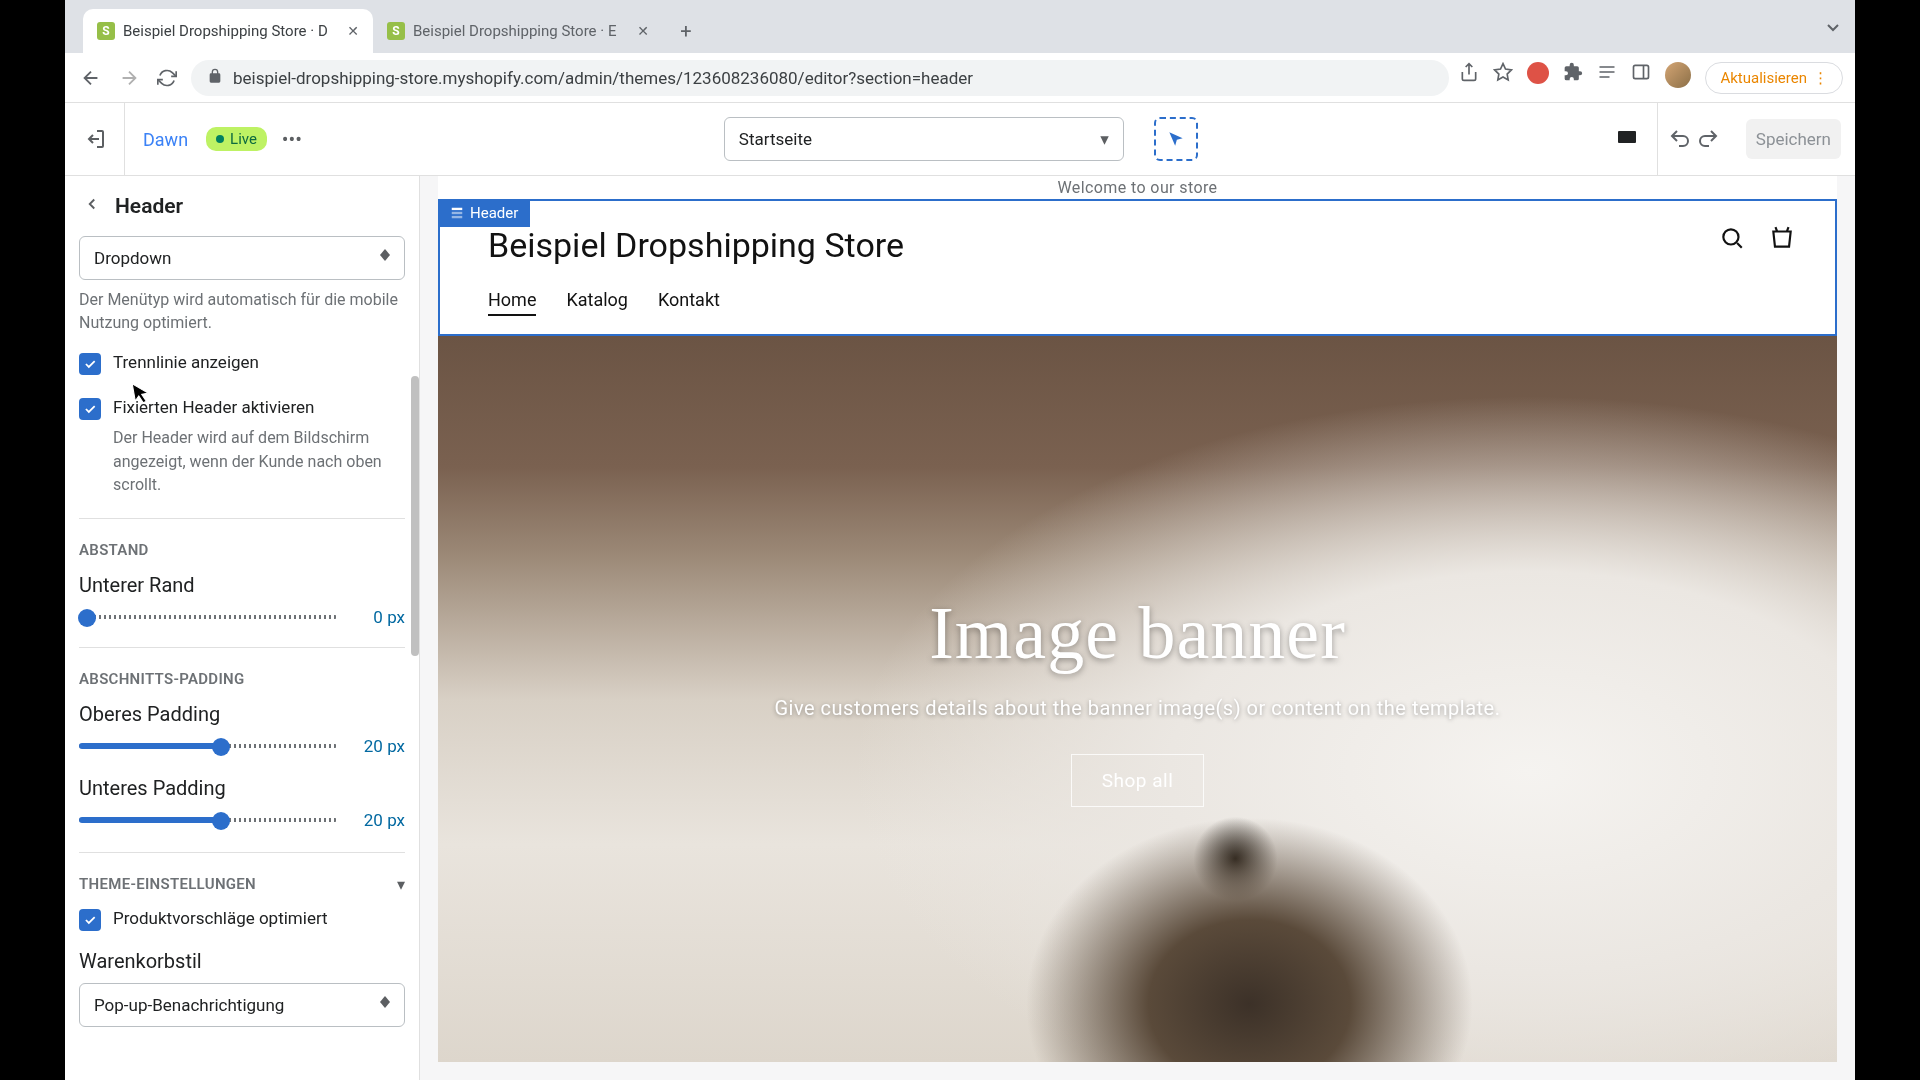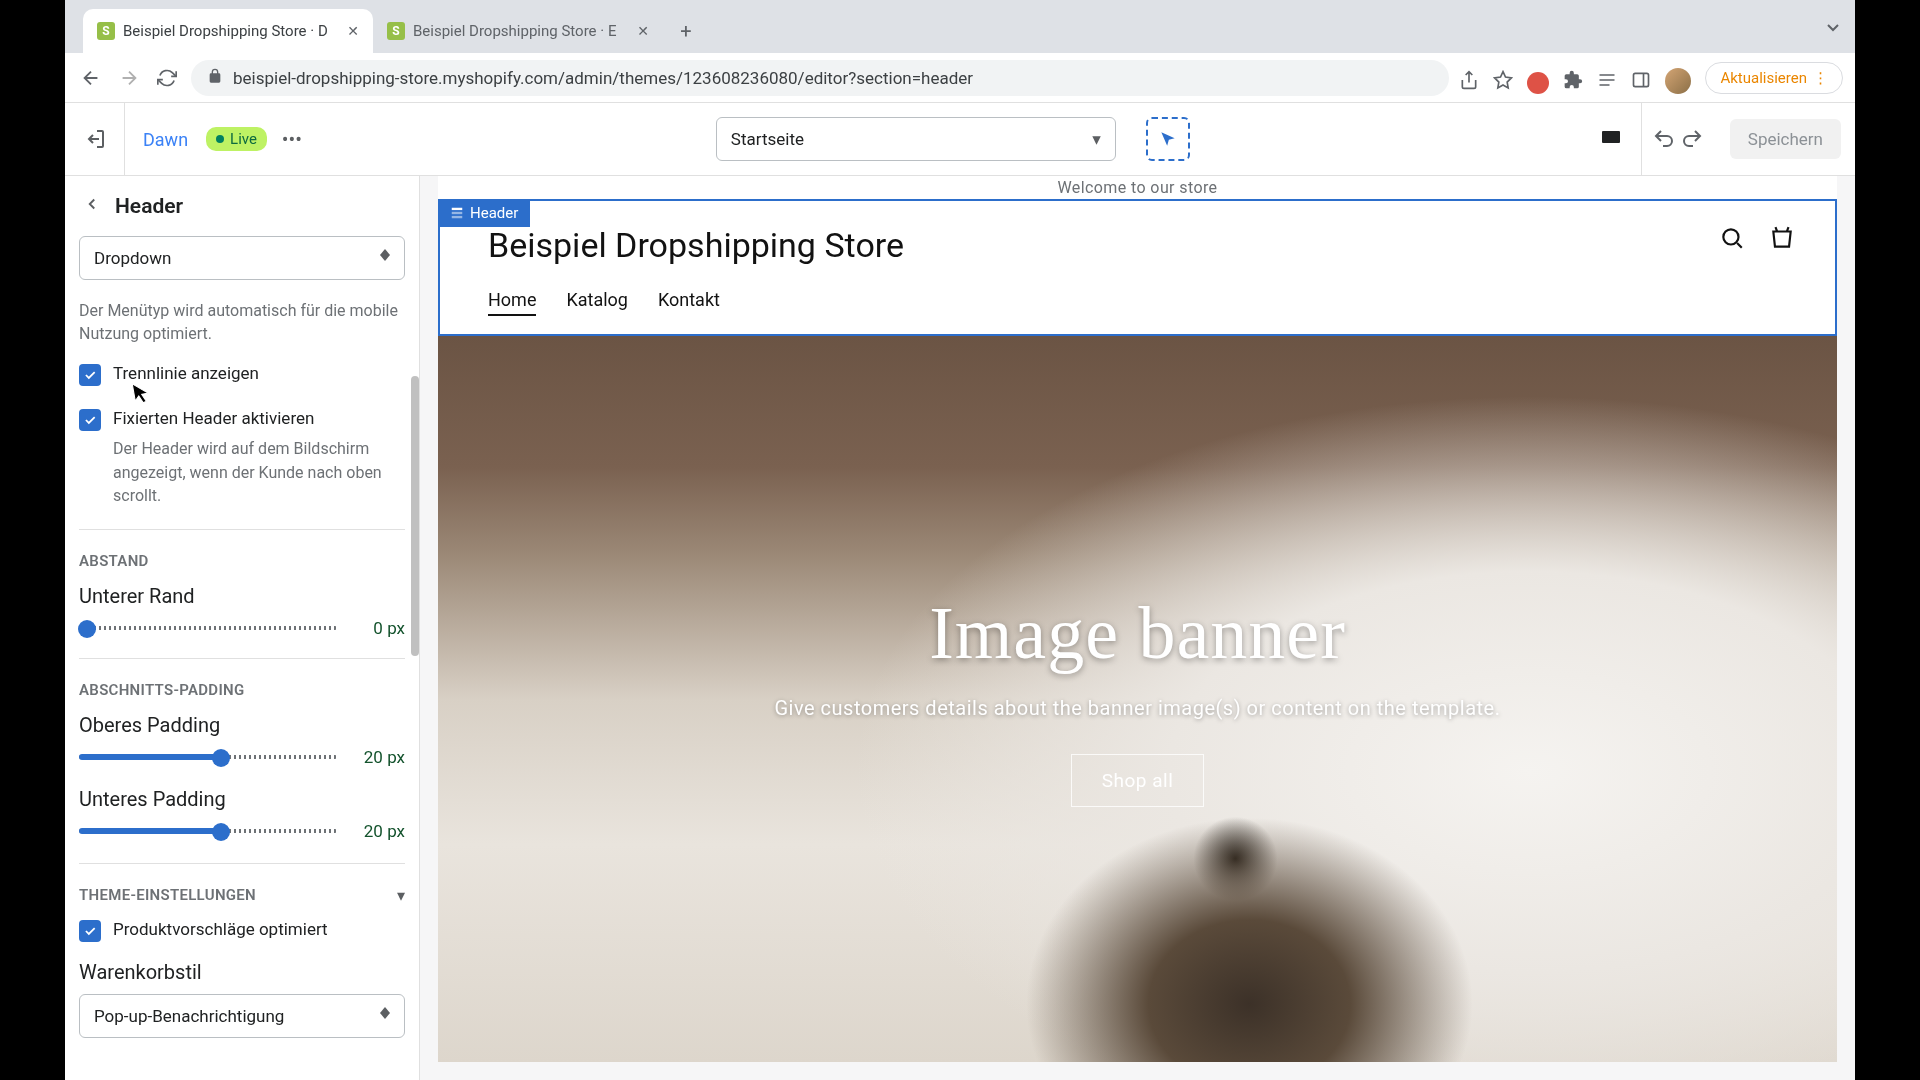--- a/index.html
+++ b/index.html
@@ -16,77 +16,77 @@
   .tab .fav{width:18px;height:18px;background:#96bf48;border-radius:3px;display:flex;align-items:center;justify-content:center;color:#fff;font-size:12px;font-weight:bold}
   .tab .close{margin-left:auto;color:#5f6368;font-size:14px}
   .newtab{width:34px;height:34px;display:flex;align-items:center;justify-content:center;color:#5f6368;font-size:20px;margin-left:6px;margin-bottom:5px}
   .tab-overflow{position:absolute;right:14px;bottom:14px;color:#5f6368}
 
   .addrbar{height:50px;background:#fff;border-bottom:1px solid #e0e0e0;display:flex;align-items:center;padding:0 12px;gap:10px}
   .nav-icn{width:28px;height:28px;display:flex;align-items:center;justify-content:center;color:#5f6368}
   .nav-icn.dis{color:#b0b0b0}
   .urlbox{flex:1;height:36px;background:#f1f3f4;border-radius:18px;display:flex;align-items:center;padding:0 16px;gap:10px;font-size:17px;color:#3c4043}
   .urlbox .lock{color:#5f6368}
-  .ext-icons{display:flex;align-items:flex-end;gap:14px;color:#5f6368}
+  .ext-icons{display:flex;align-items:flex-start;gap:14px;color:#5f6368}
   .ext-red{width:22px;height:22px;background:#de5246;border-radius:50%}
   .avatar{width:26px;height:26px;border-radius:50%;background:linear-gradient(135deg,#d4a574,#8b6f47)}
   .update-btn{border:1px solid #dadce0;border-radius:18px;padding:6px 14px;color:#ea8600;font-size:15px;display:flex;align-items:center;gap:6px}
 
   
   .appbar{height:73px;border-bottom:1px solid #e0e0e0;display:flex;align-items:center}
   .appbar-left{display:flex;align-items:center;height:100%}
   .exit{width:60px;height:100%;display:flex;align-items:center;justify-content:center;border-right:1px solid #e0e0e0}
   .theme-name{padding:0 18px;font-size:18px;color:#3b82f6}
   .live-badge{background:#bef264;color:#0d6b3f;padding:3px 10px;border-radius:10px;font-size:15px;display:flex;align-items:center;gap:6px}
   .live-badge::before{content:"";width:8px;height:8px;background:#008060;border-radius:50%}
   .dots{width:50px;display:flex;justify-content:center;font-size:20px;color:#5c5f62}
   .appbar-center{flex:1;display:flex;justify-content:center;align-items:center;gap:30px}
   .page-select{width:400px;height:44px;border:1px solid #babfc3;border-radius:6px;display:flex;align-items:center;padding:0 14px;font-size:17px;color:#202223;background:#fff;position:relative}
   .page-select::after{content:"▾";position:absolute;right:14px;color:#5c5f62}
   .cursor-btn{width:44px;height:44px;border:2px dashed #2c6ecb;border-radius:6px;display:flex;align-items:center;justify-content:center;color:#2c6ecb}
   .appbar-right{display:flex;align-items:center;gap:8px;padding-right:14px;height:100%}
   .icon-btn{width:44px;height:44px;display:flex;align-items:center;justify-content:center;color:#5c5f62;border-left:1px solid #e0e0e0}
   .icon-btn.first{border-left:none}
   .undo-redo{display:flex;align-items:center;padding:0 8px;border-left:1px solid #e0e0e0;height:100%}
-  .save-btn{background:#f1f1f1;color:#8c9196;padding:10px 18px;border-radius:6px;font-size:17px;margin-left:8px}
+  .save-btn{background:#f1f1f1;color:#8c9196;padding:10px 10px;border-radius:6px;font-size:17px;margin-left:8px}
 
   
   .editor-body{flex:1;display:flex;min-height:0}
 
   
   .sidebar{width:355px;border-right:1px solid #e0e0e0;display:flex;flex-direction:column;position:relative}
   .sb-head{display:flex;align-items:center;gap:14px;padding:18px 18px 14px}
   .sb-back{color:#5c5f62;font-size:18px}
   .sb-title{font-size:21px;font-weight:600;color:#202223}
   .sb-body{flex:1;overflow-y:auto;padding:4px 14px 20px;position:relative}
   .sb-scrollbar{position:absolute;right:0;top:200px;width:8px;height:280px;background:#c0c0c0;border-radius:4px}
 
   .field{margin-bottom:12px}
   .select{height:44px;border:1px solid #babfc3;border-radius:6px;display:flex;align-items:center;padding:0 14px;font-size:17px;color:#202223;position:relative;background:#fff}
   .select::after{content:"";position:absolute;right:14px;width:0;height:0;border-left:5px solid transparent;border-right:5px solid transparent;border-top:6px solid #5c5f62}
   .select::before{content:"";position:absolute;right:14px;top:12px;width:0;height:0;border-left:5px solid transparent;border-right:5px solid transparent;border-bottom:6px solid #5c5f62}
-  .help{font-size:16px;color:#6d7175;line-height:1.45;margin-top:19px}
+  .help{font-size:16px;color:#6d7175;line-height:1.45;margin-top:8px}
 
   .chk-row{display:flex;align-items:flex-start;gap:12px;margin:18px 0 6px}
   .chk{width:22px;height:22px;background:#2c6ecb;border-radius:4px;display:flex;align-items:center;justify-content:center;color:#fff;flex-shrink:0;margin-top:1px}
   .chk svg{width:14px;height:14px}
   .chk-label{font-size:17px;color:#202223}
   .chk-help{font-size:16px;color:#6d7175;line-height:1.45;margin-left:34px;margin-top:4px}
 
   .divider{height:1px;background:#e0e0e0;margin:22px 0}
 
   .sect-title{font-size:15px;font-weight:600;color:#6d7175;letter-spacing:.3px;margin-bottom:14px}
 
   .slider-label{font-size:20px;color:#202223;margin-bottom:10px}
   .slider-row{display:flex;align-items:center;gap:14px;margin-bottom:20px}
   .slider-track{flex:1;position:relative;height:20px}
   .track-bg{position:absolute;top:8px;left:0;right:0;height:4px;background:repeating-linear-gradient(90deg,#6d7175 0,#6d7175 2px,transparent 2px,transparent 5px);border-radius:2px}
   .track-fill{position:absolute;top:7px;left:0;height:6px;background:#2c6ecb;border-radius:3px}
   .thumb{position:absolute;top:2px;width:18px;height:18px;background:#2c6ecb;border-radius:50%;transform:translateX(-50%)}
-  .slider-val{font-size:17px;color:#14532d;white-space:nowrap;min-width:54px;text-align:right}
+  .slider-val{font-size:17px;color:#0369a1;white-space:nowrap;min-width:54px;text-align:right}
 
   .theme-row{display:flex;align-items:center;justify-content:space-between;margin-bottom:14px}
   .caret-down{color:#5c5f62}
 
   
   .preview{flex:1;background:#f6f6f7;padding:0 18px 18px;overflow:hidden;display:flex;flex-direction:column}
   .welcome-bar{background:#fff;text-align:center;color:#6d7175;font-size:16px;padding:2px;letter-spacing:.4px}
   .header-sel{border:2px solid #2c6ecb;position:relative;background:#fff}
   .header-tag{position:absolute;top:-2px;left:-2px;background:#2c6ecb;color:#fff;font-size:15px;padding:5px 12px;display:flex;align-items:center;gap:6px}
   .store-header{padding:24px 48px 18px}

